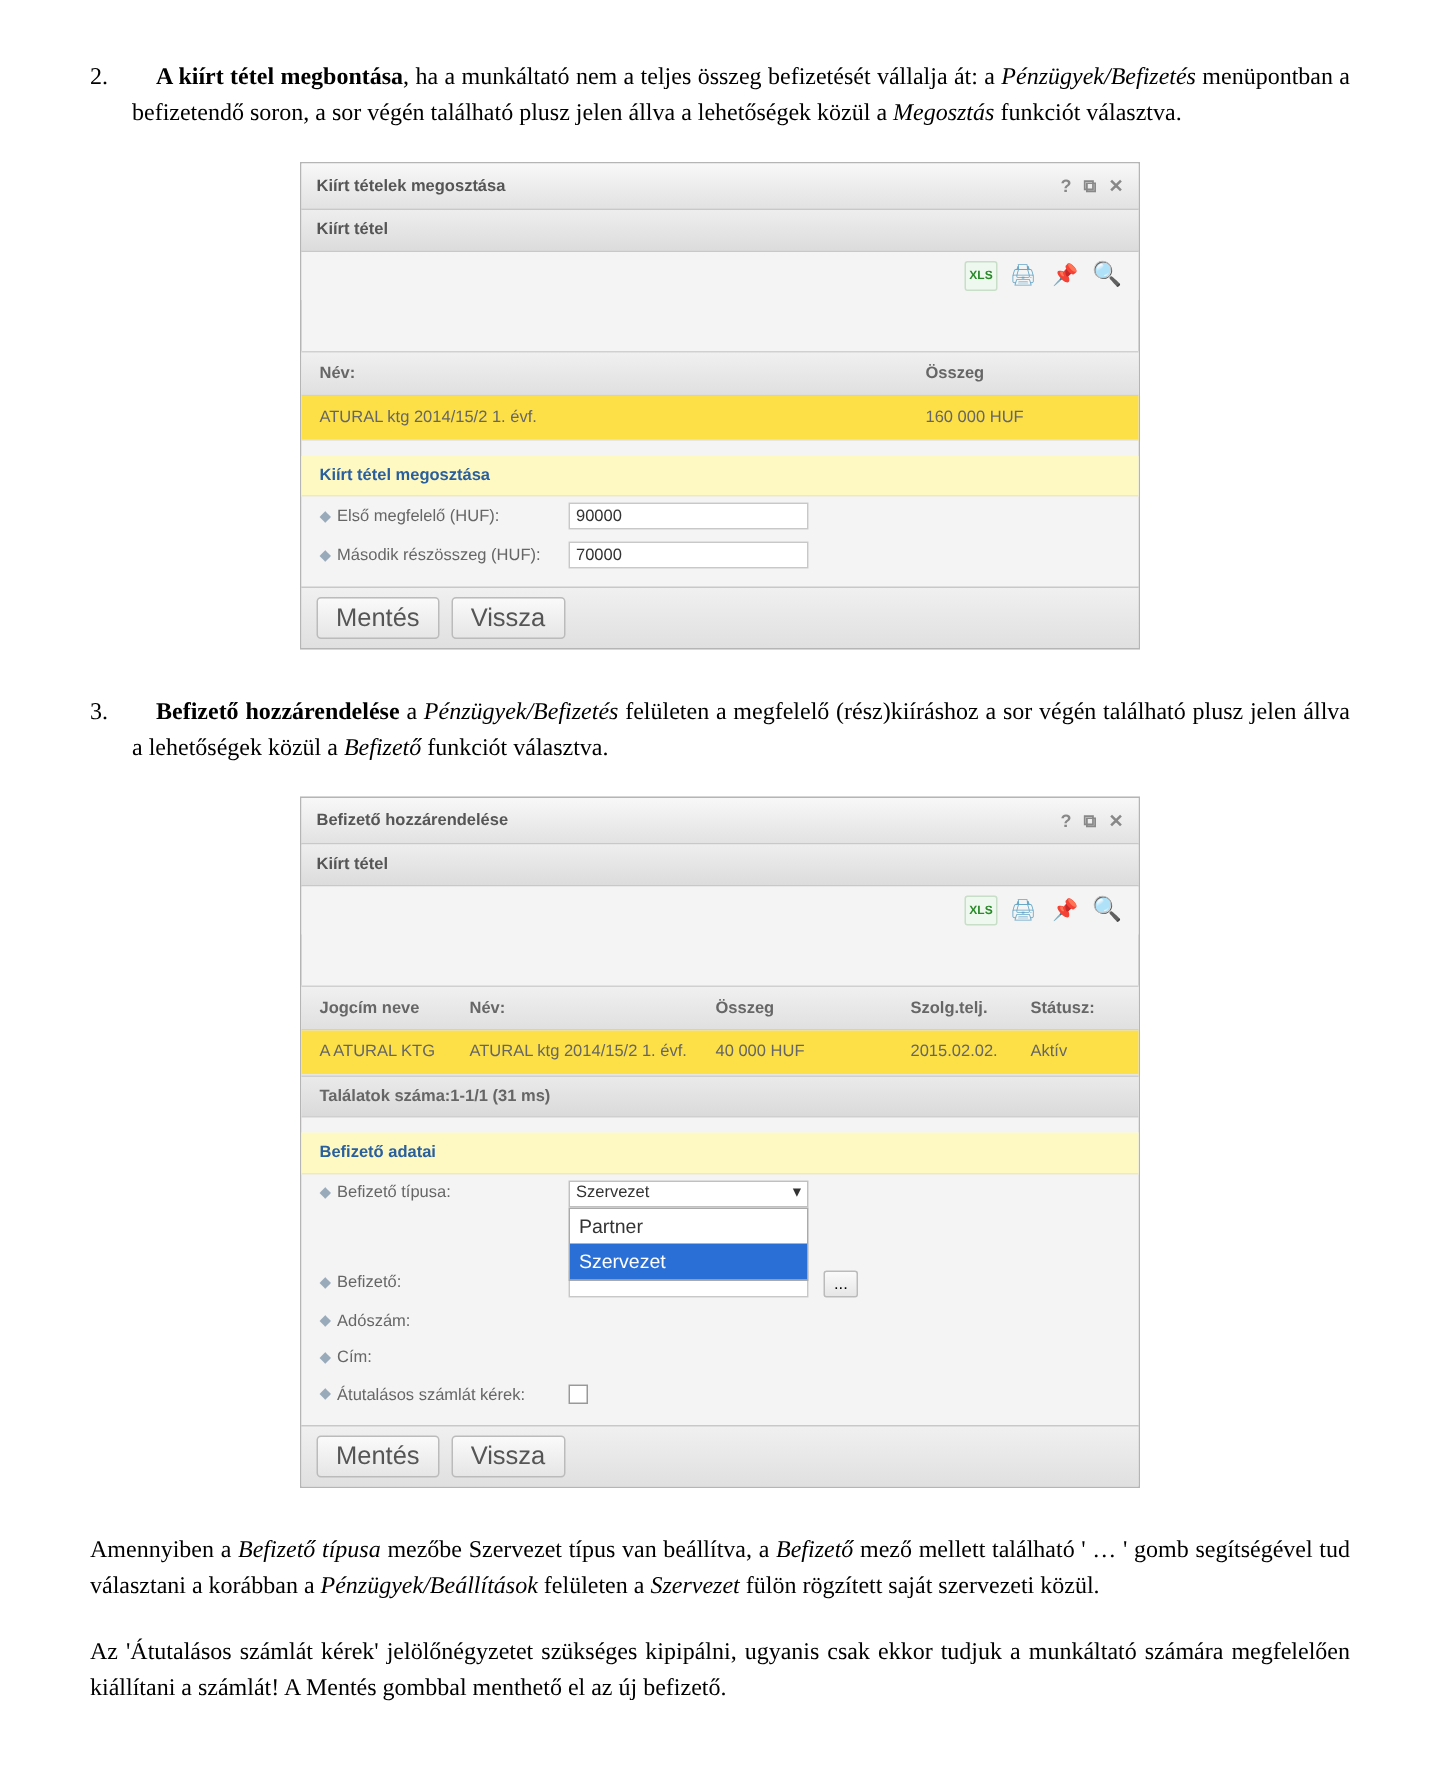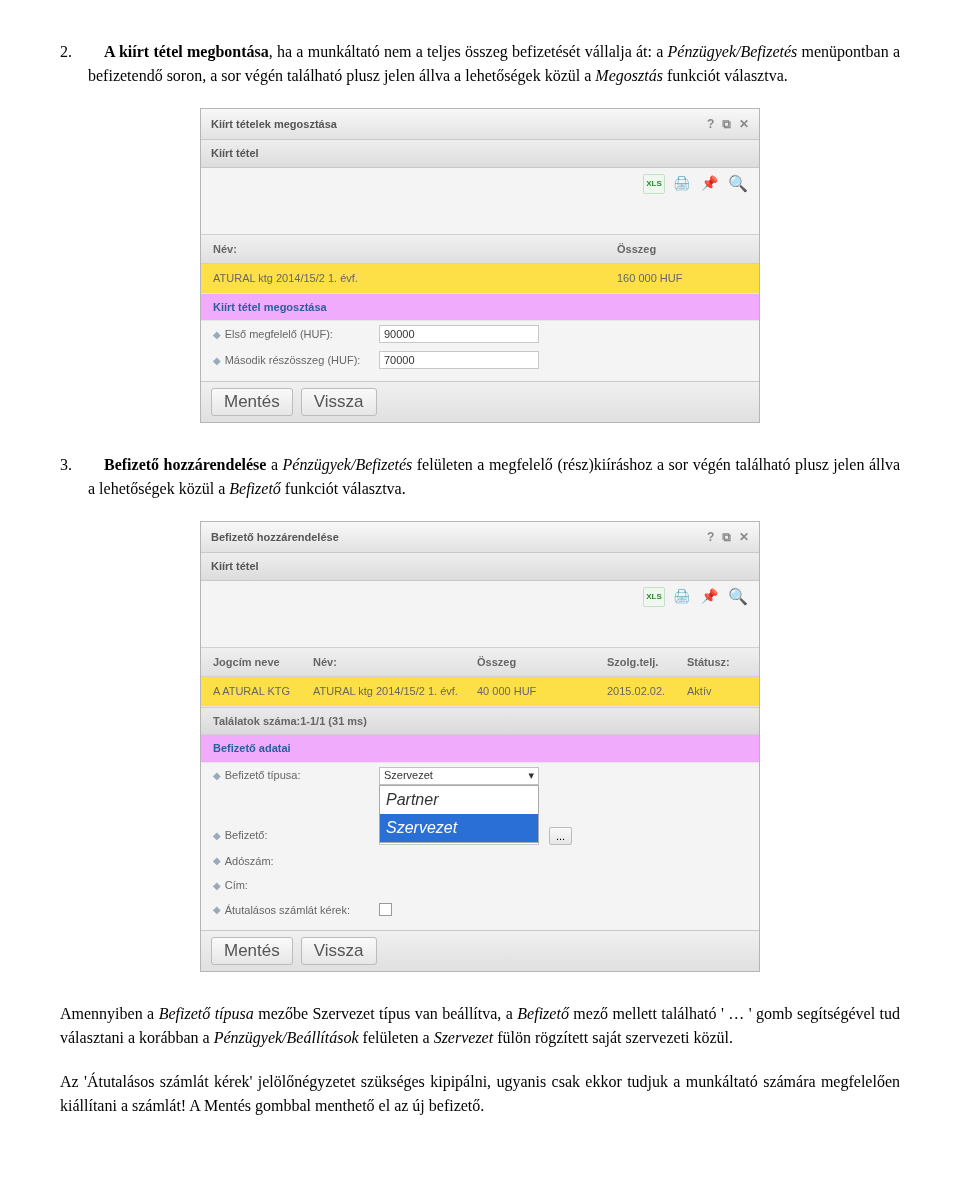--- a/index.html
+++ b/index.html
@@ -91,25 +91,26 @@
   .c-st { width: 60px; }
   .results-bar {
     background: linear-gradient(#eaeaea, #dadada);
     padding: 5px 12px;
     font-weight: bold;
     color: #666;
     border-top:1px solid #cfcfcf;
     border-bottom:1px solid #cfcfcf;
   }
   .blue-hdr {
-    background: #f0abfc;
+    background: #fef9c3;
     padding: 5px 12px;
     color: #2a5f9e;
     font-weight: bold;
     border-bottom:1px solid #e6e6e6;
+    margin-top:10px;
   }
   .form-row { gap: 6px; }
   .form-lbl { width: 160px; color: #666; display:flex; align-items:center; gap:4px; }
   .diamond { color:#9ab; font-size:10px; }
   .form-input {
     background:#fff;
     border:1px solid #c8c8c8;
     padding:1px 4px;
     font-size:11px;
     color:#333;
@@ -146,21 +147,21 @@
     justify-content:space-between;
     align-items:center;
   }
   .dropdown-list {
     position:absolute;
     top:18px; left:0; right:0;
     background:#fff;
     border:1px solid #aaa;
     z-index:10;
   }
-  .dropdown-list div { padding:2px 6px; font-size:16px;font-style:italic; }
+  .dropdown-list div { padding:2px 6px; font-size:13px; }
   .dropdown-list .selopt { background:#2a6fd6; color:#fff; }
   .threedots {
     border:1px solid #bbb;
     background:linear-gradient(#fafafa,#e6e6e6);
     padding:0 6px;
     height:18px;
     font-size:11px;
     cursor:pointer;
     border-radius:2px;
     margin-left:4px;

